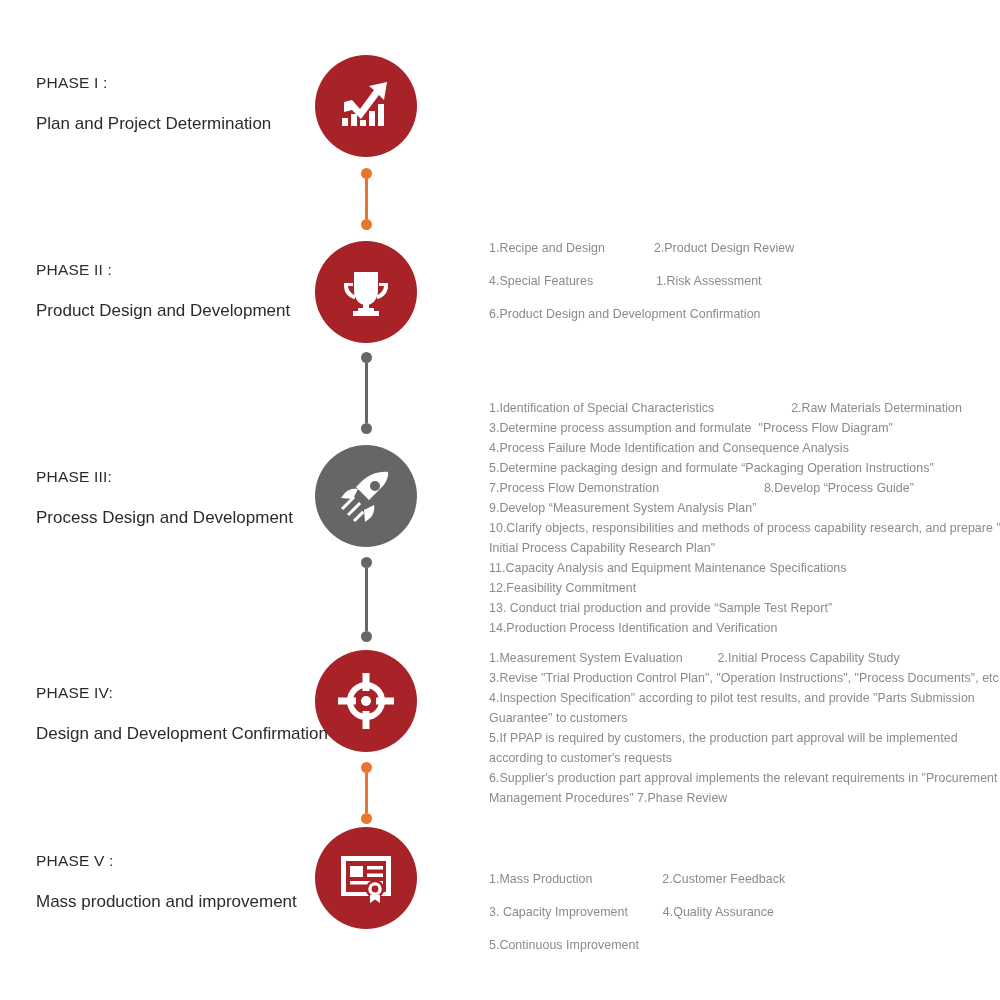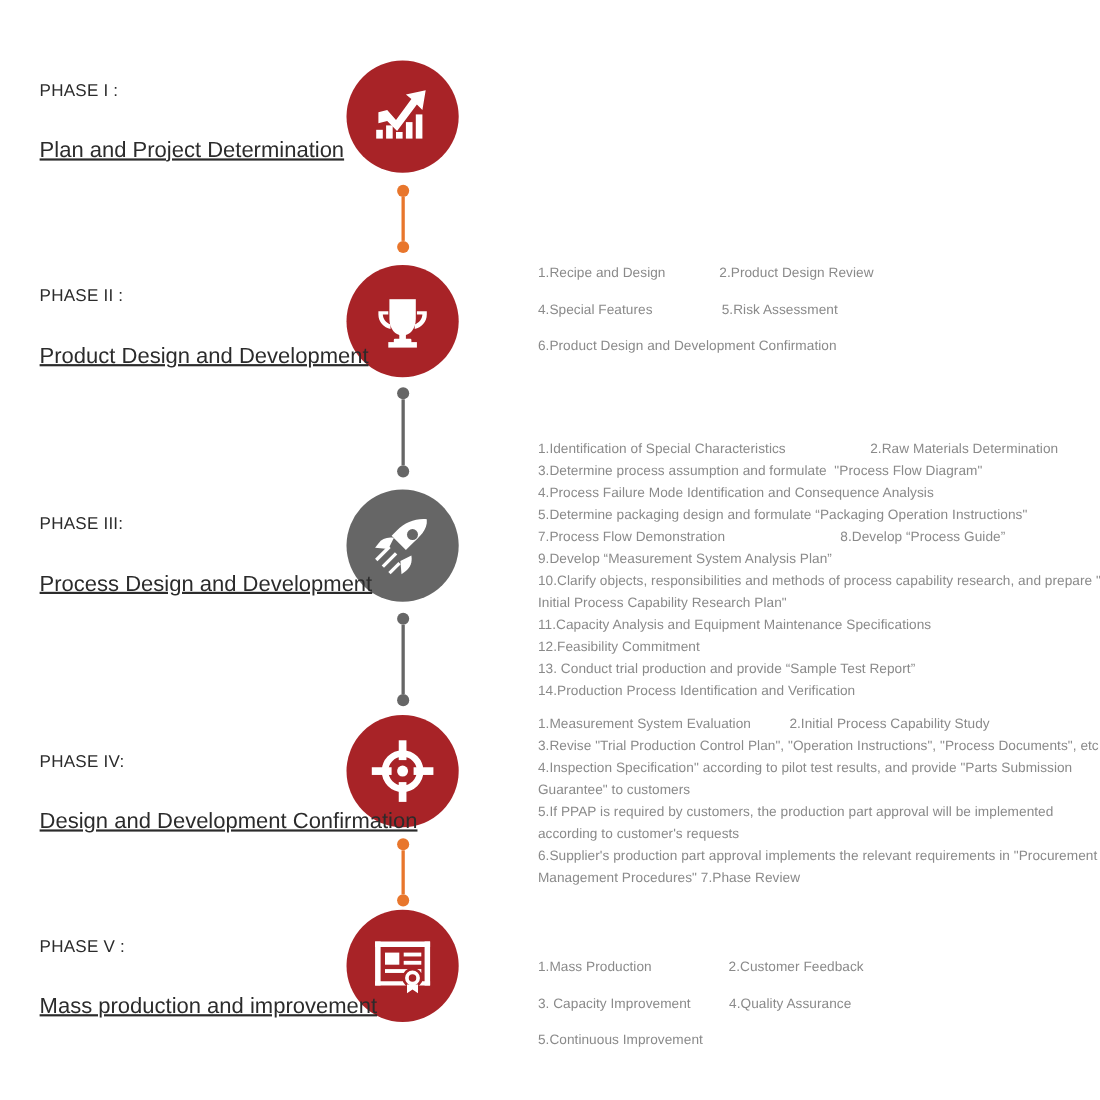--- a/index.html
+++ b/index.html
@@ -30,21 +30,21 @@
   }
   .connector .dot{width:11px;height:11px;border-radius:50%;}
   .connector .bar{width:3px;flex:1 1 auto;}
 
   
   .phase-label{position:absolute;left:36px;width:290px;}
   .phase-label .pl-title{
     font-size:15.5px;color:#2b2b2b;letter-spacing:.2px;white-space:nowrap;
   }
   .phase-label .pl-sub{
-    font-size:20px;color:#2b2b2b;margin-top:34px;white-space:nowrap;text-decoration:underline;
+    font-size:17px;color:#2b2b2b;margin-top:22px;white-space:nowrap;
   }
 
   
   .detail{position:absolute;left:489px;width:505px;color:#7a7a7a;}
   .detail .line{
     font-size:12.4px;
     color:#8a8a8a;
     white-space:pre;
     letter-spacing:.05px;
   }
@@ -191,21 +191,21 @@
   </div>
 
   <div class="phase-label" style="top:684px;width:320px;">
     <div class="pl-title">PHASE IV:</div>
     <div class="pl-sub">Design and Development Confirmation</div>
   </div>
 
 
   <div class="detail loose" style="top:232px;">
     <div class="line">1.Recipe and Design              2.Product Design Review</div>
-    <div class="line">4.Special Features                  5.Risk Assessment</div>
+    <div class="line">4.Special Features                  1.Risk Assessment</div>
     <div class="line">6.Product Design and Development Confirmation</div>
   </div>
 
   <div class="detail tight" style="top:398px;width:512px;">
     <div class="line pre">1.Identification of Special Characteristics                      2.Raw Materials Determination</div>
     <div class="line pre">3.Determine process assumption and formulate  "Process Flow Diagram"</div>
     <div class="line pre">4.Process Failure Mode Identification and Consequence Analysis</div>
     <div class="line pre">5.Determine packaging design and formulate “Packaging Operation Instructions"</div>
     <div class="line pre">7.Process Flow Demonstration                              8.Develop “Process Guide”</div>
     <div class="line pre">9.Develop “Measurement System Analysis Plan”</div>

